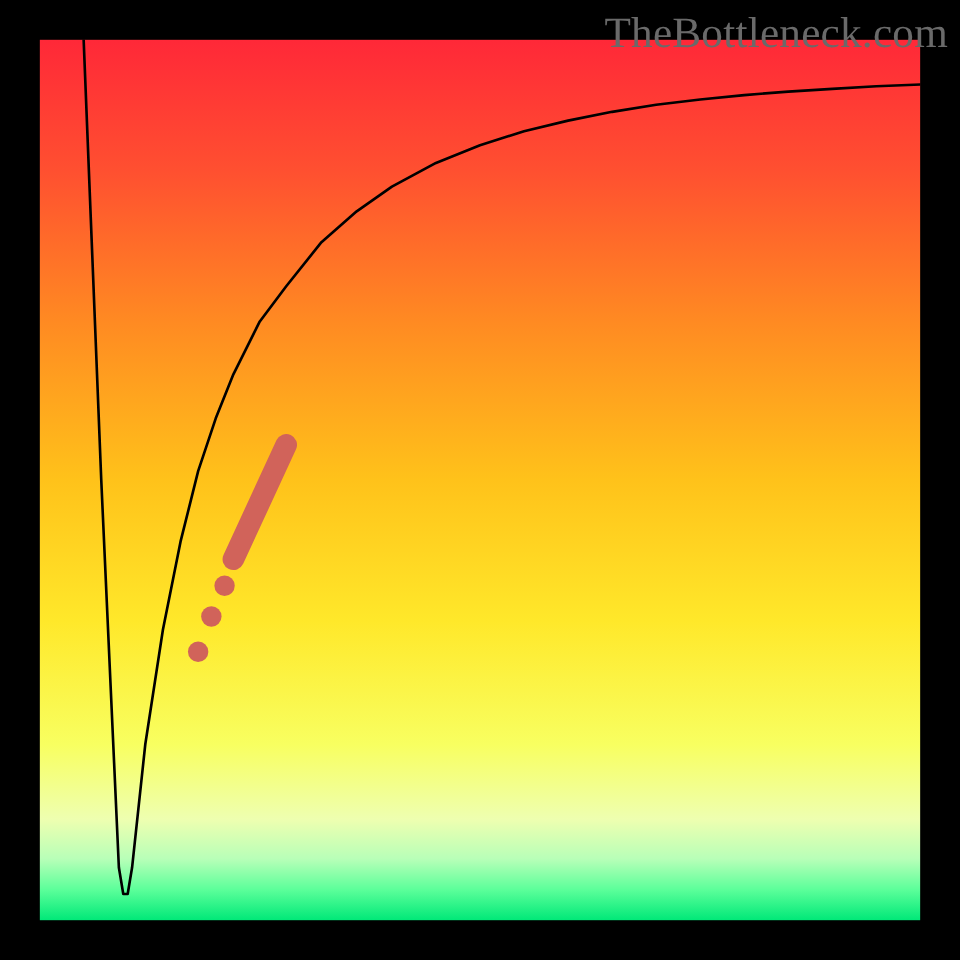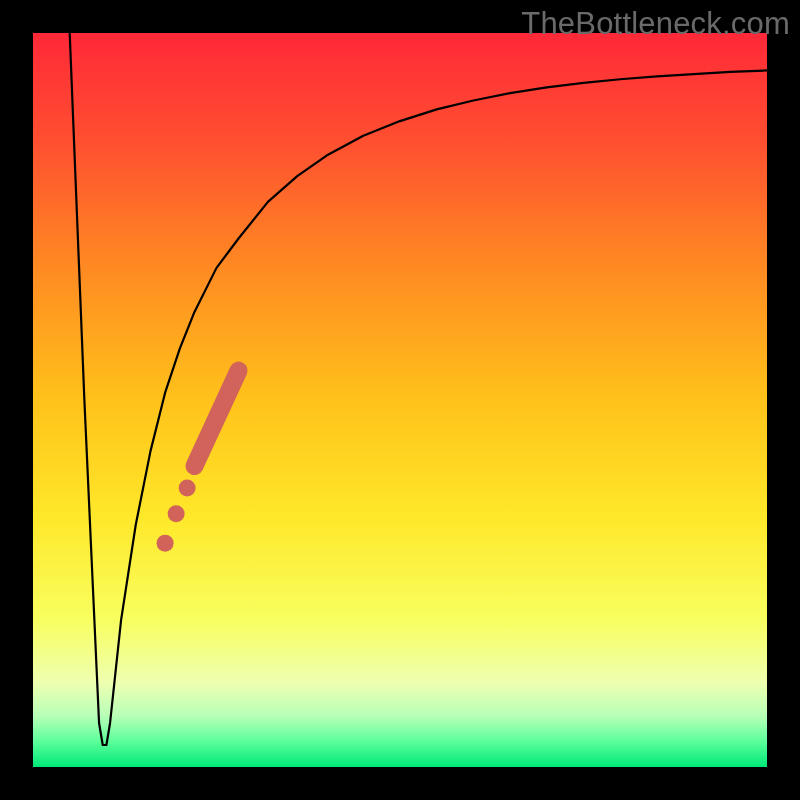--- a/index.html
+++ b/index.html
@@ -6,22 +6,22 @@
   html, body { width: 800px; height: 800px; overflow: hidden; background: #fff; }
   .container {
     position: relative;
     width: 800px;
     height: 800px;
   }
   .watermark {
     position: absolute;
     top: 6px;
     right: 10px;
-    font-family: Liberation Sans, sans-serif;
-    font-size: 31px;
+    font-family: Liberation Serif, serif;
+    font-size: 36px;
     color: #6a6a6a;
     font-weight: 400;
     letter-spacing: 0.2px;
     z-index: 10;
   }
   svg.chart {
     position: absolute;
     left: 0;
     top: 0;
     width: 800px;

